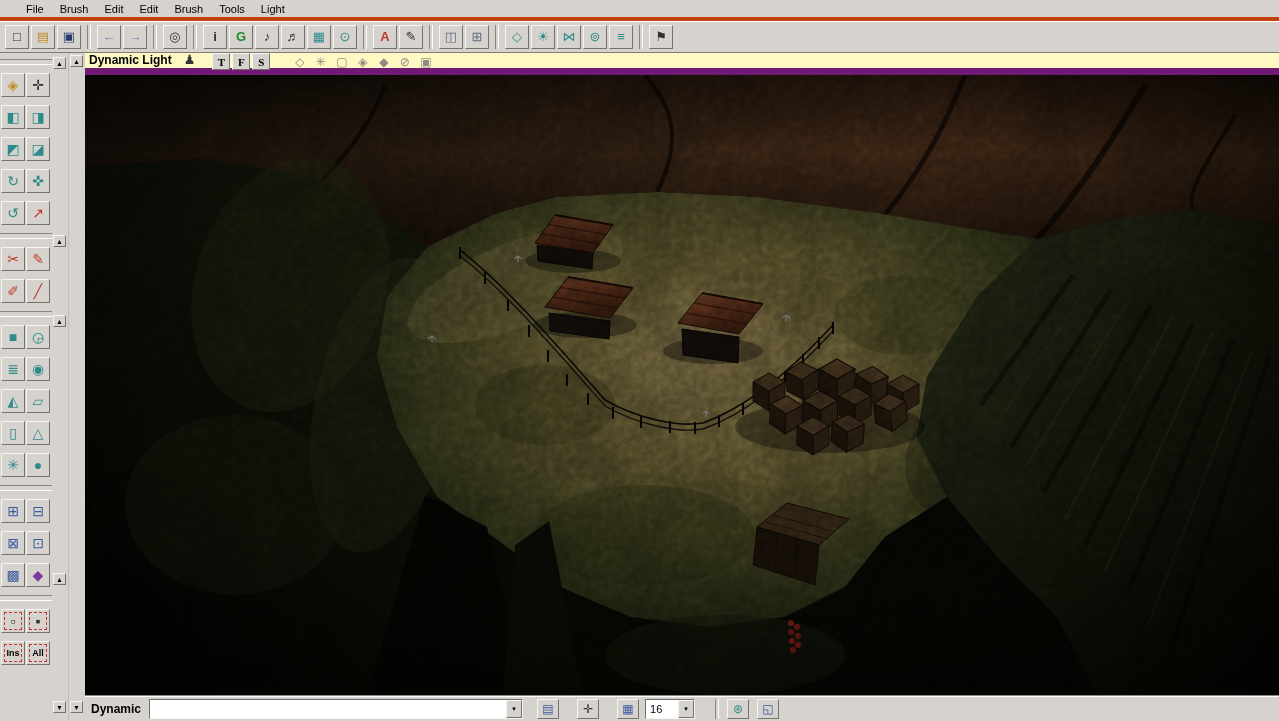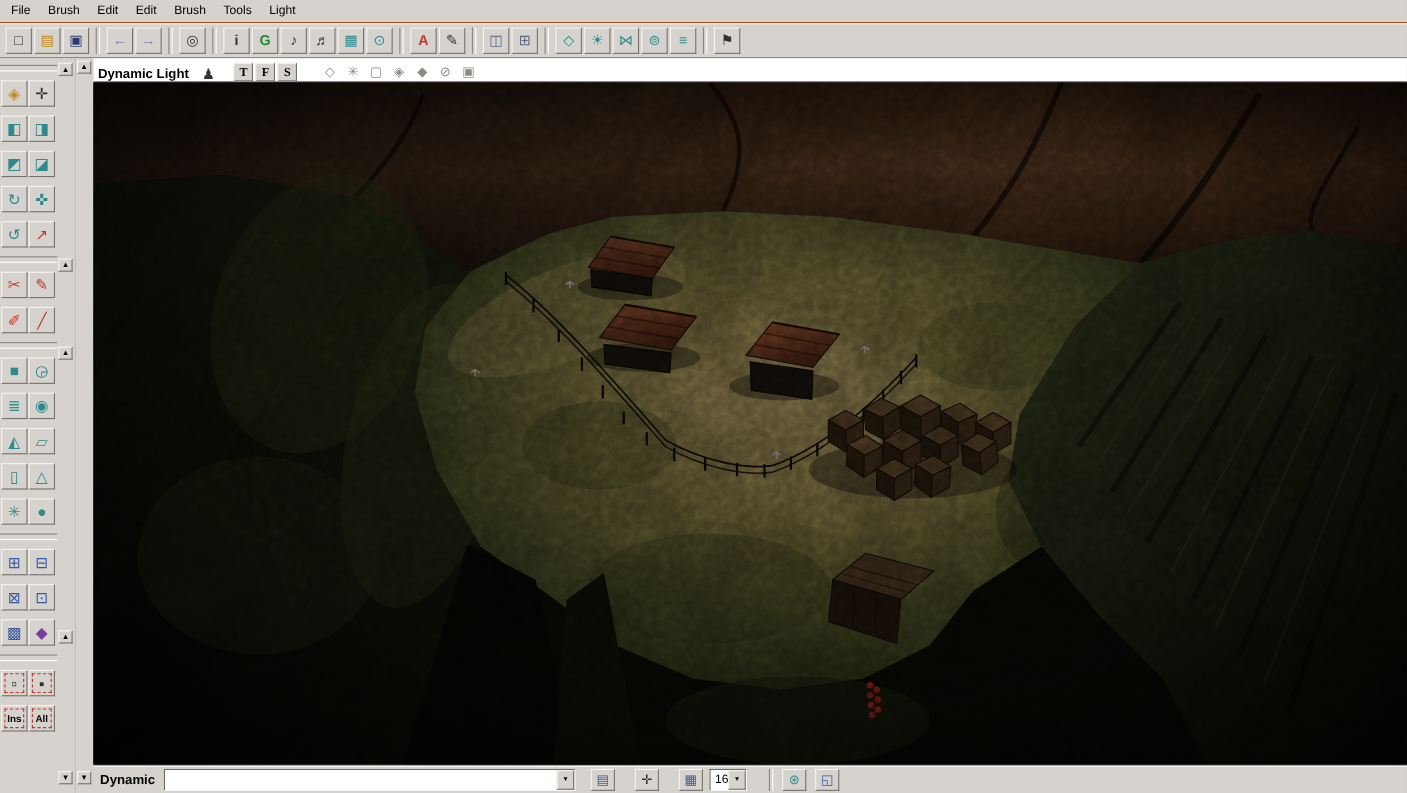--- a/index.html
+++ b/index.html
@@ -5,22 +5,22 @@
   * { box-sizing: border-box; margin: 0; padding: 0; }
   html,body { width:1279px; height:721px; overflow:hidden; }
   body {
     background:#d6d3ce; color:#000;
     font-family:"Liberation Sans", sans-serif; font-size:11px;
     user-select:none;
   }
   .glyph { line-height:1; display:inline-block; }
 
   
-  .menubar { height:21px; display:flex; align-items:center; padding-left:2px;
-             background:#d6d3ce; border-bottom:1px solid #c2410c; }
+  .menubar { height:21px; display:flex; align-items:center; padding-left:18px;
+             background:#d6d3ce; border-bottom:4px solid #c2410c; }
   .menuitem { padding:3px 8px; }
 
   
   .topbar { height:32px; display:flex; align-items:center; padding:2px 4px;
             background:#d6d3ce; border-bottom:1px solid #807d78; box-shadow:inset 0 1px 0 #fff; }
   .tbtn { width:24px; height:24px; margin:0 1px; display:flex; align-items:center; justify-content:center;
           background:#d6d3ce; border:1px solid; border-color:#f7f5f1 #75726d #75726d #f7f5f1; }
   .tbtn .glyph { font-size:13px; }
   .tbtn.vsep { width:4px; height:24px; border:none; background:transparent;
                border-left:1px solid #8a8781; border-right:1px solid #fff; margin:0 5px; }
@@ -41,22 +41,22 @@
   .gutter { width:16px; position:relative; }
   .scrollcol { width:17px; position:relative; border-left:1px solid #c2bfba; }
   .garrow { position:absolute; left:1px; width:13px; height:12px; font-size:7px;
             display:flex; align-items:center; justify-content:center;
             background:#d6d3ce; border:1px solid; border-color:#f7f5f1 #75726d #75726d #f7f5f1; }
   .g1{top:4px} .g2{top:182px} .g3{top:262px} .g4{top:520px} .g5{bottom:8px}
   .s-up{top:2px} .s-down{bottom:8px}
 
   
   .rightcol { width:1194px; display:flex; flex-direction:column; }
-  .vheader { height:22px; display:flex; align-items:flex-end; padding-left:4px;
-             background:#ffffff; border-bottom:1px solid #701a75; }
+  .vheader { height:22px; display:flex; align-items:flex-start; padding-left:4px;
+             background:#fef9c3; border-bottom:7px solid #701a75; }
   .vtitle { font-weight:bold; font-size:12px; margin-right:10px; }
   .actoricon { font-size:13px; color:#333; margin:0 16px 0 2px; }
   .hgroup { display:flex; align-items:center; }
   .hgroup.icons { margin-left:18px; }
   .hbtn { width:18px; height:17px; margin:0 1px; display:flex; align-items:center; justify-content:center;
           background:#d6d3ce; border:1px solid; border-color:#f7f5f1 #75726d #75726d #f7f5f1;
           font-family:"Liberation Serif", serif; font-weight:bold; font-size:11px; }
   .hicon { width:21px; height:18px; display:flex; align-items:center; justify-content:center; color:#8e8b84; }
   .hicon .glyph { font-size:12px; }
 
@@ -71,21 +71,21 @@
            border:1px solid; border-color:#6e6b66 #f7f5f1 #f7f5f1 #6e6b66; }
   .cmdinput { border:none; outline:none; width:356px; height:18px; padding:0 3px;
               font-family:inherit; font-size:11px; }
   .ddbtn { width:16px; height:18px; display:flex; align-items:center; justify-content:center; font-size:6px;
            background:#d6d3ce; border:1px solid; border-color:#f7f5f1 #75726d #75726d #f7f5f1; }
   .sbtn { width:22px; height:20px; display:flex; align-items:center; justify-content:center;
           background:#d6d3ce; border:1px solid; border-color:#f7f5f1 #75726d #75726d #f7f5f1; }
   .sbtn .glyph { font-size:12px; }
   .gridcombo { display:flex; align-items:center; height:20px; background:#fff;
                border:1px solid; border-color:#6e6b66 #f7f5f1 #f7f5f1 #6e6b66; }
-  .gridval { width:16px; padding:0 4px; font-size:11px; }
+  .gridval { width:32px; padding:0 4px; font-size:11px; }
   .ssep { width:4px; height:20px; border-left:1px solid #8a8781; border-right:1px solid #fff; margin:0 8px; }
   [data-name="command-combo"]{ margin-right:14px; }
   [data-name="log-window-button"]{ margin-right:18px; }
   [data-name="camera-move-button"]{ margin-right:18px; }
   [data-name="drag-grid-button"]{ margin-right:6px; }
   [data-name="grid-size-combo"]{ margin-right:12px; }
   [data-name="rotation-grid-button"]{ margin-right:8px; }
 
   
   .teal{color:#2e8b8b} .gold{color:#c08a28} .red{color:#c0392a} .blue{color:#3a5a9f}

